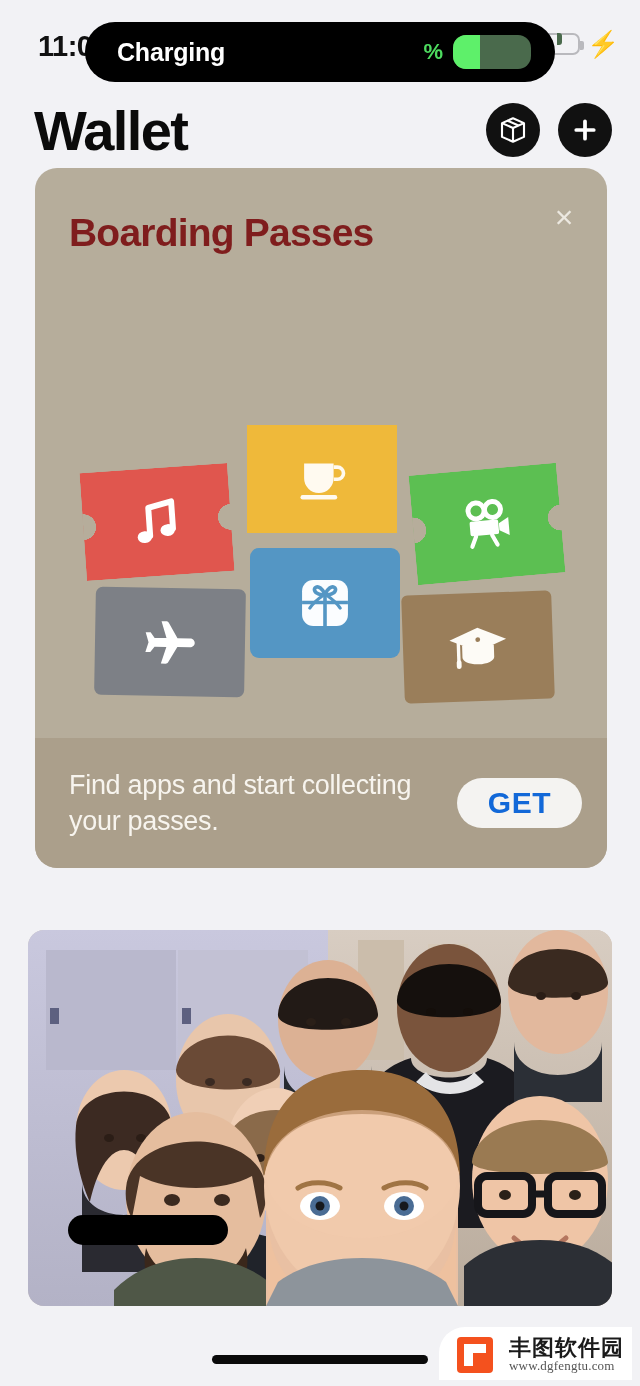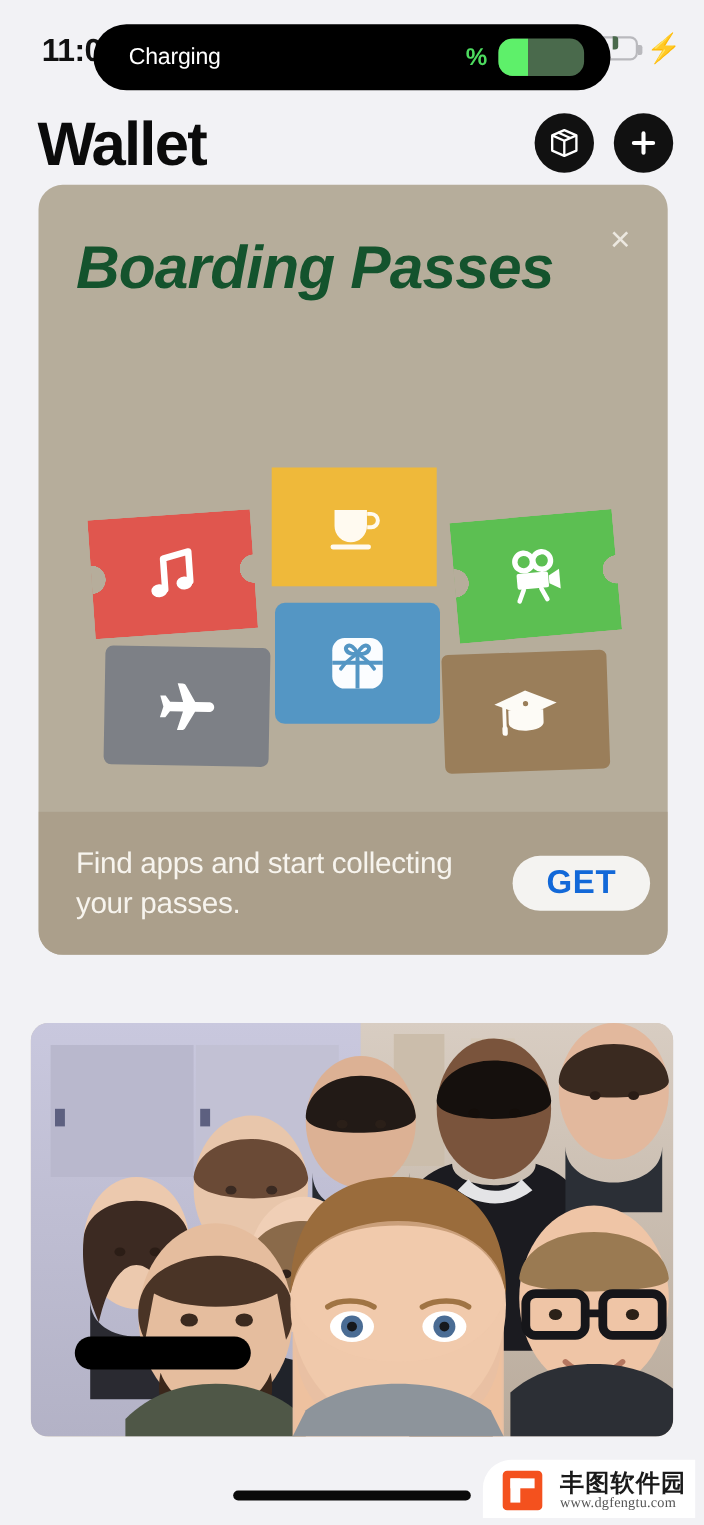--- a/index.html
+++ b/index.html
@@ -29,21 +29,21 @@
   }
   .bolt { font-size:26px; color:#111; line-height:1; }
 
   
   .island {
     position:absolute; left:85px; top:22px; width:470px; height:60px;
     background:#000; border-radius:32px;
     display:flex; align-items:center; justify-content:space-between;
     padding:0 24px 0 32px; z-index:20;
   }
-  .island-label { color:#fff; font-size:21px; font-weight:400; letter-spacing:-0.2px; }
+  .island-label { color:#fff; font-size:25px; font-weight:700; letter-spacing:-0.2px; }
   .island-right { display:flex; align-items:center; gap:10px; }
   .pct { color:#4ddb5f; font-size:22px; font-weight:700; }
   .island-batt {
     position:relative; width:78px; height:34px; border-radius:13px;
     background:#4a6a4c; overflow:hidden;
   }
   .island-batt-fill { position:absolute; left:0; top:0; bottom:0; width:34%; background:#5ef06a; }
   .island-batt-tip {
     position:absolute; right:-7px; top:11px; width:5px; height:12px;
     border-radius:0 3px 3px 0; background:#4a6a4c;
@@ -68,21 +68,21 @@
     position:absolute; left:35px; top:168px; width:572px; height:700px;
     background:#b6ad9b; border-radius:22px; overflow:hidden;
   }
   .promo-close {
     position:absolute; right:26px; top:32px; width:34px; height:34px;
     display:flex; align-items:center; justify-content:center;
     color:#ece8e0; font-size:32px; line-height:1; font-weight:400;
   }
   .promo-head {
     position:absolute; left:34px; top:40px; width:440px;
-    color:#14532d; font-size:55px; font-weight:bold; line-height:1.3; letter-spacing:-0.8px;font-style:italic;
+    color:#7f1d1d; font-size:39px; font-weight:bold; line-height:1.3; letter-spacing:-0.8px;
   }
   .promo-head span { display:block; }
 
   
   .collage { position:absolute; left:0; top:245px; width:572px; height:300px; }
   .tk { position:absolute; display:flex; align-items:center; justify-content:center; }
   .tk svg { display:block; }
 
   .tk-music {
     left:48px; top:55px; width:148px; height:108px; background:#e0564e;
@@ -114,21 +114,21 @@
     border-radius:9px; transform:rotate(0deg);
   }
   .tk-grad {
     left:368px; top:180px; width:150px; height:108px; background:#9a7e5a;
     border-radius:6px; transform:rotate(-2deg);
   }
 
   .promo-footer {
     position:absolute; left:0; bottom:0; width:572px; height:130px;
     background:#ab9f8b; display:flex; align-items:center;
-    justify-content:space-between; padding:0 16px 0 34px;
+    justify-content:space-between; padding:0 25px 0 34px;
   }
   .promo-footer-text {
     color:#f7f4ee; font-size:27px; line-height:1.35; width:350px; letter-spacing:-0.3px;
   }
   .get-btn {
     width:125px; height:50px; border-radius:25px; background:#f4f3f1;
     display:flex; align-items:center; justify-content:center;
     color:#1268d8; font-size:30px; font-weight:bold; letter-spacing:0.6px;
   }
 

